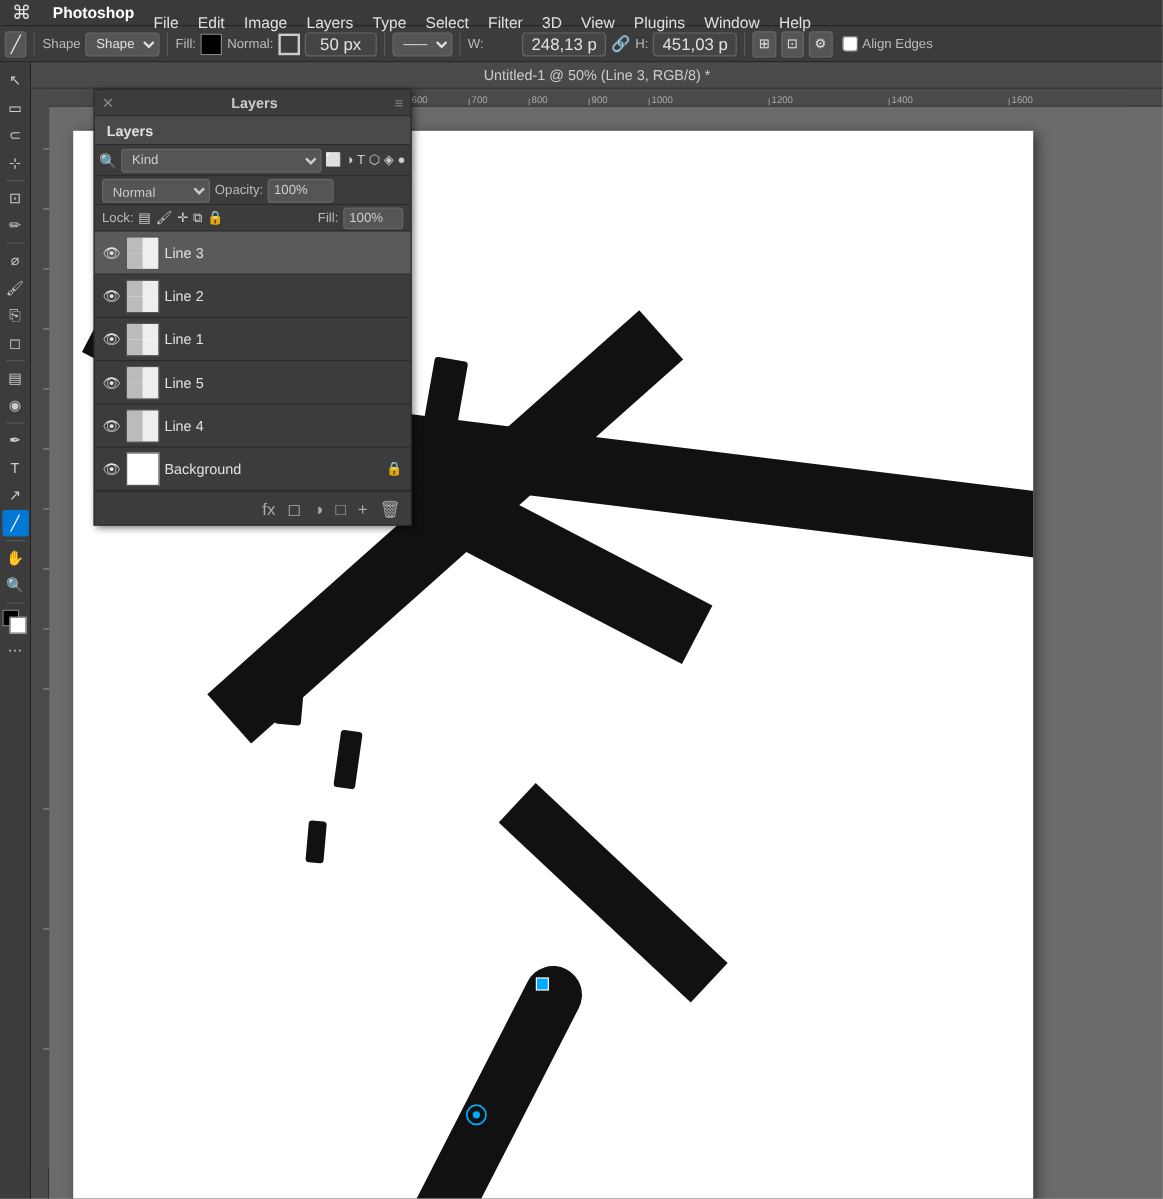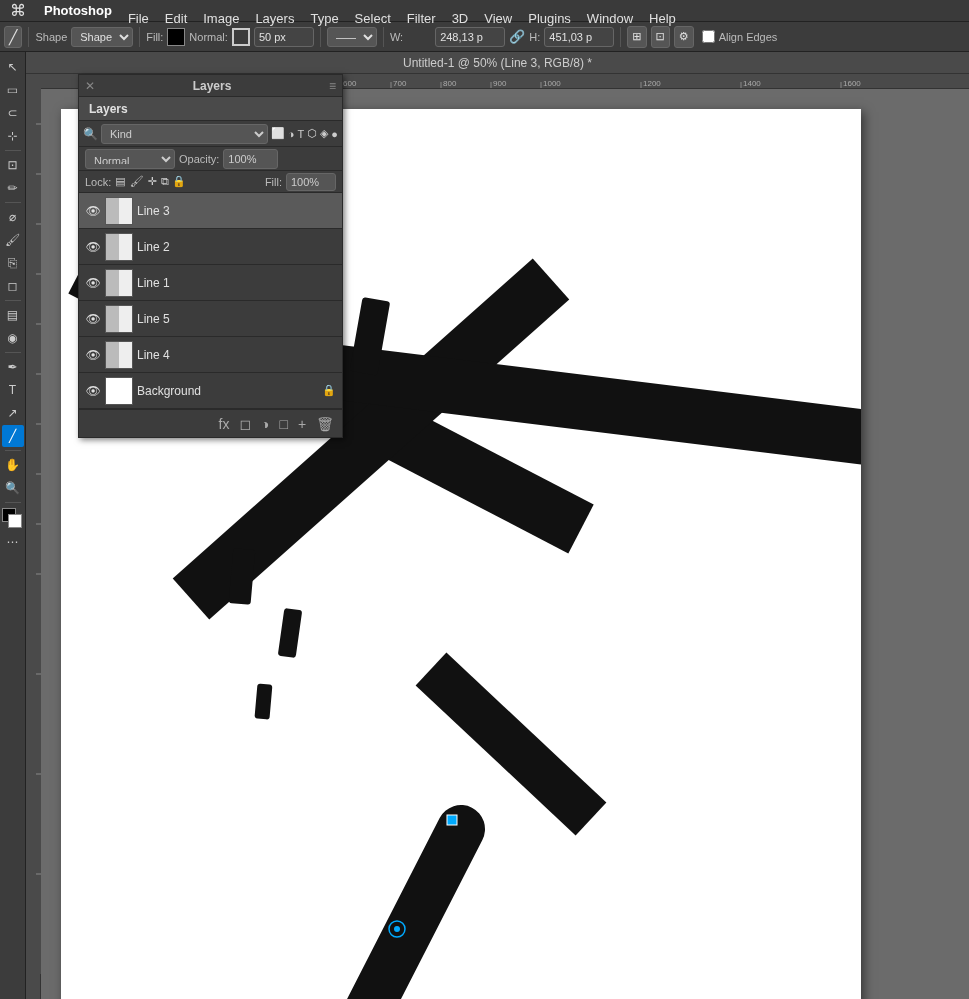--- a/index.html
+++ b/index.html
@@ -29,21 +29,21 @@
       display: flex; align-items: center; cursor: pointer; gap: 2px;
     }
     .toolbar-sep { width: 1px; height: 20px; background: #555; margin: 0 2px; }
     .toolbar-label { font-size: 11px; color: #bbb; }
     .toolbar-select {
       height: 20px; background: #555; border: 1px solid #666;
       color: #e0e0e0; font-size: 11px; border-radius: 3px; padding: 0 4px;
     }
     .toolbar-input {
       height: 20px; width: 60px; background: #444; border: 1px solid #666;
-      color: #e0e0e0; font-size: 11px; border-radius: 3px; padding: 0 4px;
+      color: #e0e0e0; font-size: 14px; border-radius: 3px; padding: 0 4px; text-align: center;
     }
     .color-swatch { width: 18px; height: 18px; background: #000; border: 1px solid #888; }
     .stroke-swatch { width: 18px; height: 18px; background: transparent; border: 2px solid #ccc; }
 
     
     .main-area {
       display: flex; width: 100%; height: calc(999px - 22px - 30px);
     }
 
     

